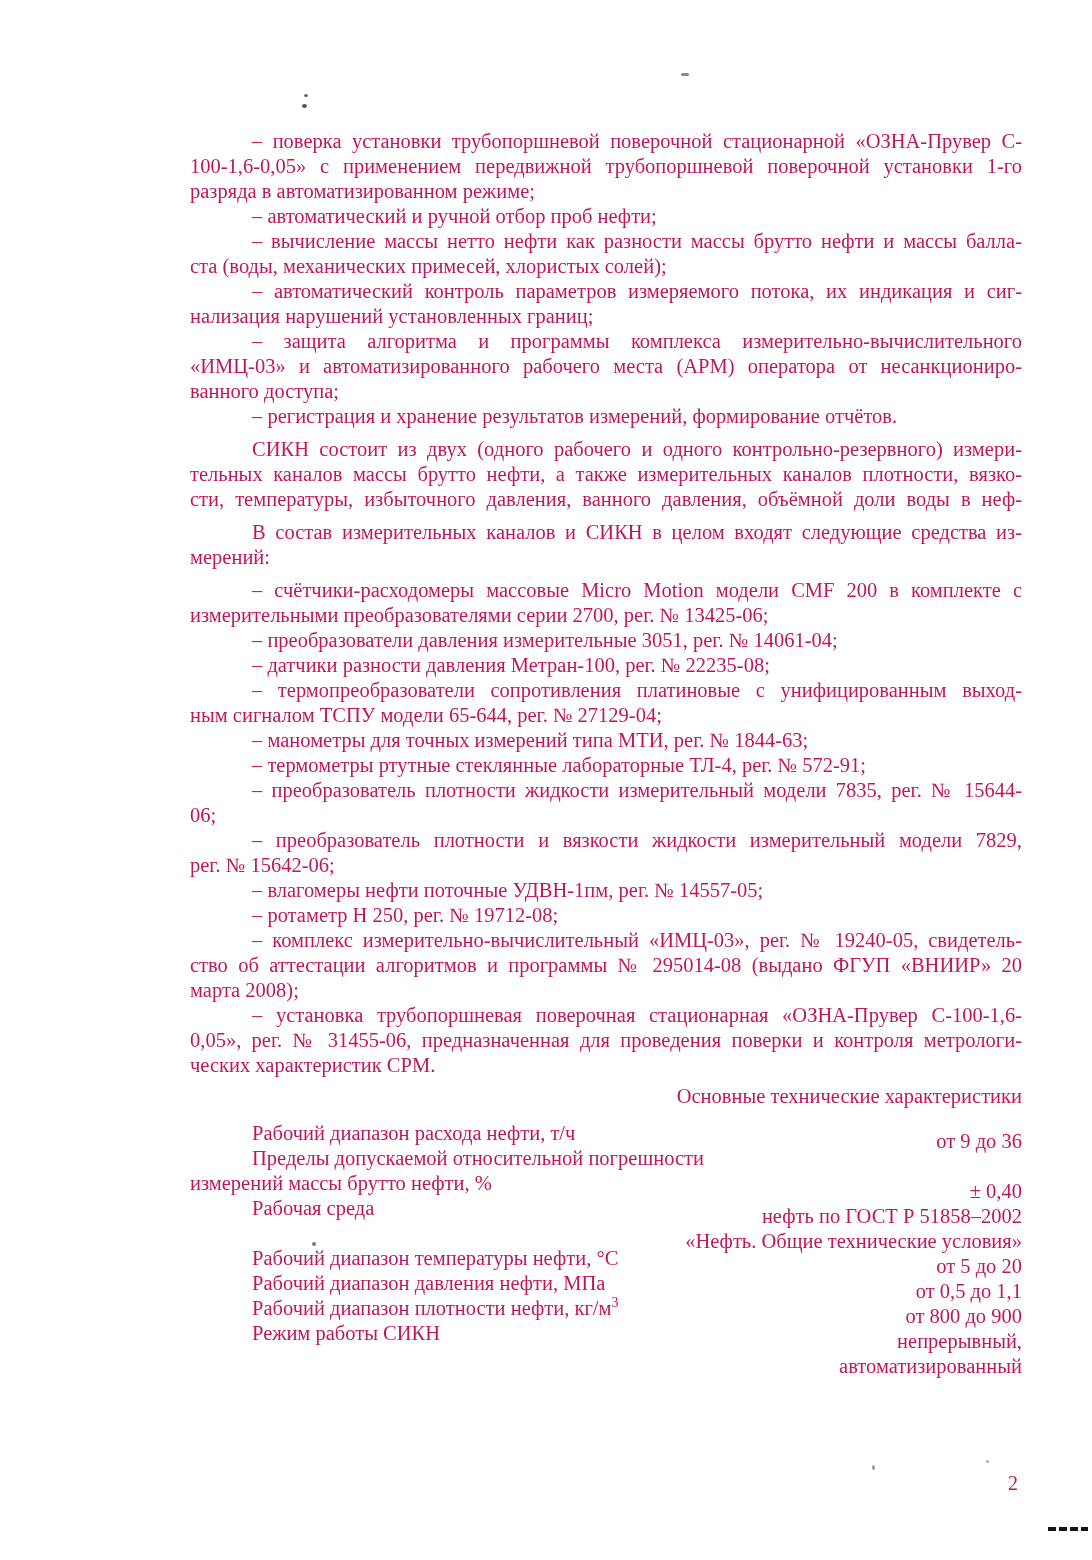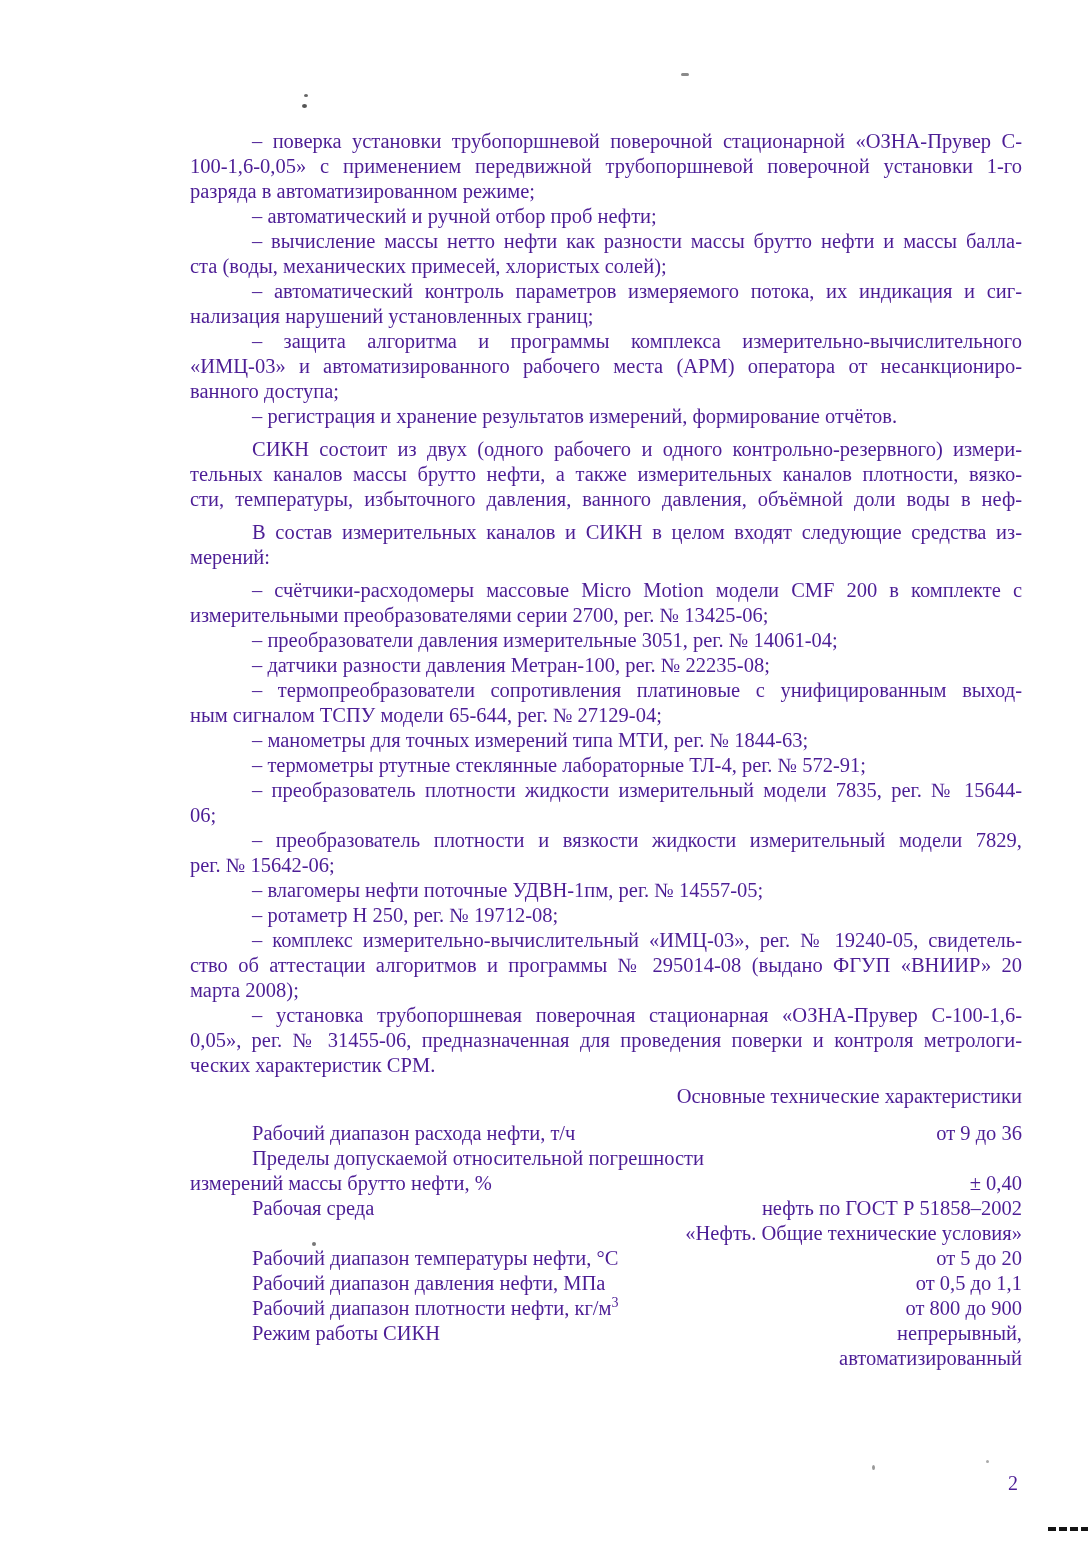--- a/index.html
+++ b/index.html
@@ -7,21 +7,21 @@
     padding: 0;
     background: #ffffff;
   }
   .page {
     position: relative;
     width: 1092px;
     height: 1560px;
     background: #ffffff;
     overflow: hidden;
     font-family: "Liberation Serif", "DejaVu Serif", serif;
-    color: #4c1d95;
+    color: #be185d;
   }
   .doc {
     position: absolute;
     left: 190px;
     top: 129px;
     width: 832px;
     font-size: 20.5px;
     line-height: 25px;
   }
   .para { margin: 0; }
@@ -35,21 +35,21 @@
   }
   .specs {
     margin-top: 12px;
   }
   .spec-row {
     position: relative;
     height: 25px;
   }
   .spec-label { position: absolute; left: 0; top: 0; white-space: nowrap; text-align: center; }
   .spec-label.ind { left: 62px; }
-  .spec-value { position: absolute; right: 0; top: 0; white-space: nowrap; text-align: center; }
+  .spec-value { position: absolute; right: 0; top: 8px; white-space: nowrap; text-align: center; }
   .spec-label sup { font-size: 14px; vertical-align: super; line-height: 0; }
   .pagenum {
     position: absolute;
     left: 1008px;
     top: 1471px;
     font-size: 20px;
     line-height: 24px;
   }
   
   .speck { position: absolute; border-radius: 50%; }

